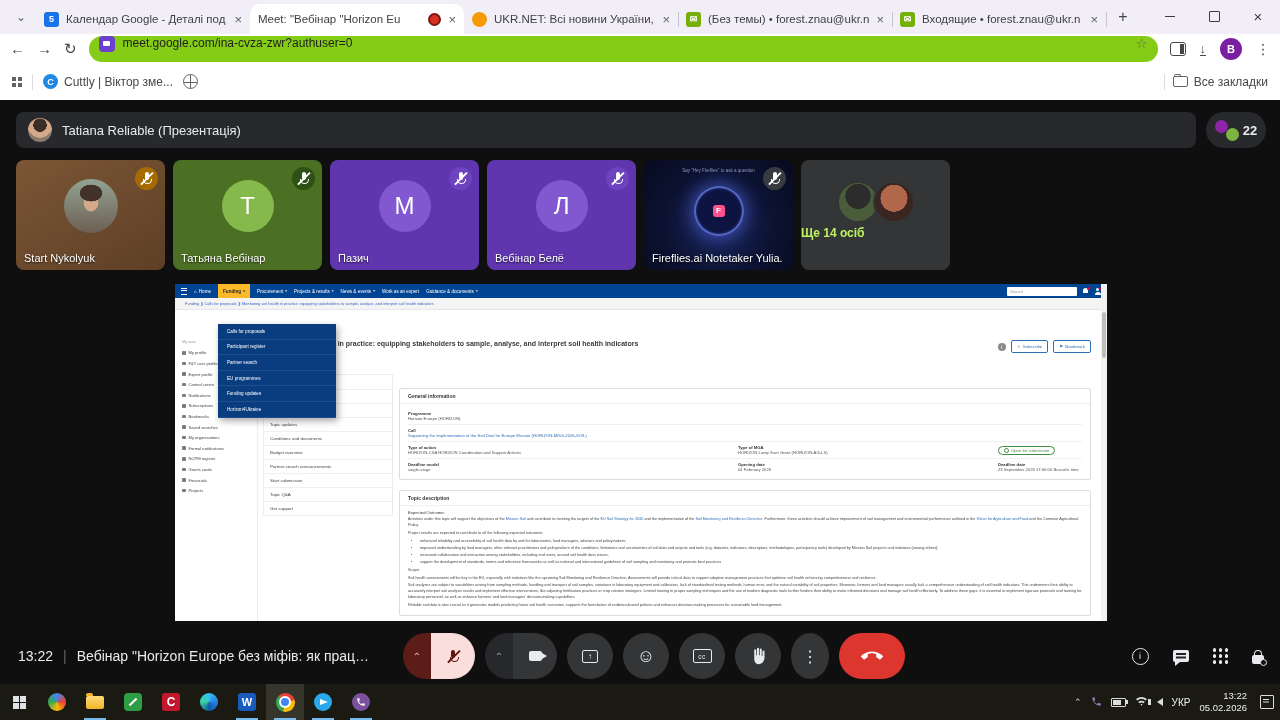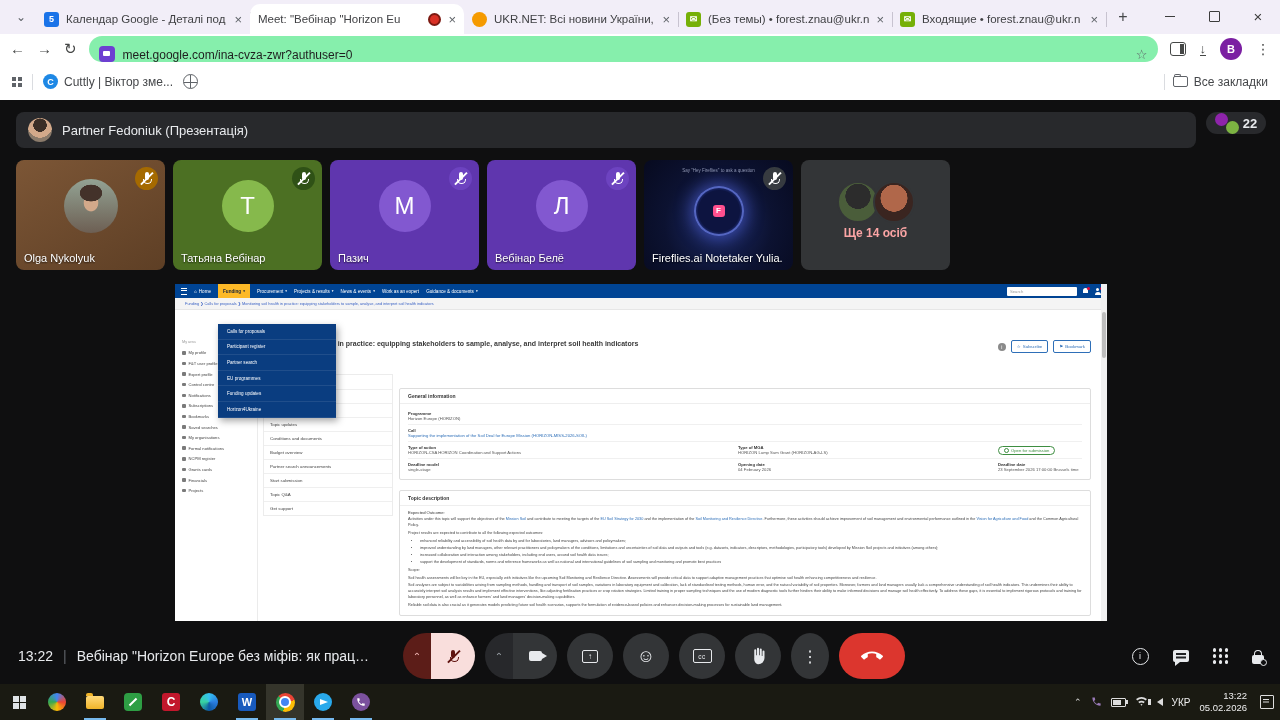--- a/index.html
+++ b/index.html
@@ -22,21 +22,21 @@
   .recdot{width:9px;height:9px;border-radius:50%;background:#d93025;border:2px solid #7c1a12;flex:0 0 auto}
   .newtab{width:26px;height:26px;margin:0 0 4px 4px;display:flex;align-items:center;justify-content:center;color:#45474a;font-size:16px}
   .wincontrols{position:absolute;top:0;right:0;height:33px;display:flex}
   .winbtn{width:44px;height:33px;display:flex;align-items:center;justify-content:center;color:#3c3c3c}
   .winbtn .bar{width:10px;height:1.5px;background:#3c3c3c}
   .winbtn .box{width:9px;height:9px;border:1.5px solid #3c3c3c;border-radius:1px}
   .winbtn.close{font-size:15px}
 
   .toolbar{position:absolute;top:34px;left:0;right:0;height:29px;background:#fff;display:flex;align-items:center;padding:0 10px;gap:12px}
   .navic{font-size:15px;color:#454746}
-  .omnibox{flex:1;height:26px;background:#86efac;border-radius:13px;display:flex;align-items:flex-end;padding:0 10px;gap:8px}
+  .omnibox{flex:1;height:26px;background:#84cc16;border-radius:13px;display:flex;align-items:flex-start;padding:0 10px;gap:8px}
   .site-ic{width:16px;height:16px;border-radius:4px;background:#6d3fd1;display:flex;align-items:center;justify-content:center}
   .site-ic i{width:7px;height:5px;background:#fff;border-radius:1px;display:block}
   .url{flex:1;font-size:12px;color:#1f1f1f}
   .star{font-size:13px;color:#5f6368}
   .tb-right{display:flex;align-items:center;gap:14px}
   .sidepanel{width:14px;height:12px;border:1.5px solid #454746;border-radius:3px;position:relative}
   .sidepanel::after{content:"";position:absolute;right:1px;top:1px;bottom:1px;width:4px;background:#454746}
   .dl{font-size:13px;color:#454746;border-bottom:1.5px solid #454746;line-height:1}
   .avatarB{width:22px;height:22px;border-radius:50%;background:#7b1fa2;color:#fff;font-size:11px;font-weight:bold;display:flex;align-items:center;justify-content:center}
   .kebab{font-size:14px;color:#454746}
@@ -52,21 +52,21 @@
   .globe::after{content:"";position:absolute;top:50%;left:0;right:0;height:1px;background:#5f6368}
   .bookbar .right{margin-left:auto;display:flex;align-items:center;gap:8px}
   .folder{width:13px;height:9px;border:1.5px solid #5f6368;border-radius:2px;position:relative}
   .folder::before{content:"";position:absolute;top:-3px;left:0;width:5px;height:2px;border:1.5px solid #5f6368;border-bottom:none;border-radius:2px 2px 0 0}
 
   
   .meet{position:absolute;top:100px;left:0;right:0;height:584px;background:#0f0f10}
   .banner{position:absolute;left:16px;top:12px;width:1180px;height:36px;background:#28292c;border-radius:8px;display:flex;align-items:center;gap:10px;padding:0 12px;box-sizing:border-box}
   .banner .pav{width:24px;height:24px;border-radius:50%;background:radial-gradient(circle at 50% 30%,#3b2e26 32%,#d3a98a 33% 60%,#8a7a6a 61%)}
   .banner span{color:#e8eaed;font-size:13px}
-  .ppl{position:absolute;right:14px;top:12px;width:60px;height:22px;background:#28292c;border-radius:18px;display:flex;align-items:center;justify-content:center;gap:4px}
+  .ppl{position:absolute;right:14px;top:12px;width:60px;height:36px;background:#28292c;border-radius:18px;display:flex;align-items:center;justify-content:center;gap:4px}
   .ppl .c1{width:13px;height:13px;border-radius:50%;background:#8e24aa;margin-right:-6px;margin-top:-8px}
   .ppl .c2{width:13px;height:13px;border-radius:50%;background:#7cb342;margin-top:8px}
   .ppl b{color:#e8eaed;font-size:13px;font-weight:bold}
 
   .tiles{position:absolute;left:16px;top:60px;display:flex;gap:8px}
   .tile{width:149px;height:110px;border-radius:8px;position:relative;overflow:hidden;box-sizing:border-box}
   .tile .nm{position:absolute;left:8px;bottom:6px;color:#fff;font-size:11px;text-shadow:0 1px 2px rgba(0,0,0,.7);white-space:nowrap;overflow:hidden;max-width:130px}
   .micb{position:absolute;top:7px;right:7px;width:23px;height:23px;border-radius:50%;display:flex;align-items:center;justify-content:center}
   .mic-off{position:relative;width:13px;height:15px}
   .mic-off::before{content:"";position:absolute;left:4.5px;top:1px;width:4px;height:8px;background:#fff;border-radius:2px}
@@ -94,21 +94,21 @@
   .t-ff{background:radial-gradient(circle at 50% 58%,#1c2a66 0%,#0c1231 55%,#070a1f 100%)}
   .ff-cap{position:absolute;top:8px;left:0;right:0;text-align:center;color:#8f96b3;font-size:4.5px}
   .ff-ring{position:absolute;left:50%;top:46%;transform:translate(-50%,-50%);width:50px;height:50px;border-radius:50%;
     background:radial-gradient(circle,#0d1440 58%,#27388f 72%,transparent 74%);
     box-shadow:0 0 16px 3px rgba(95,115,255,.5),inset 0 0 0 2px rgba(130,150,255,.55)}
   .ff-logo{position:absolute;left:50%;top:46%;transform:translate(-50%,-50%);width:12px;height:12px;border-radius:3px;background:#ff4f8e;display:flex;align-items:center;justify-content:center;color:#fff;font-size:8px;font-weight:bold}
   .t-more{background:#333537}
   .t-more .avs{position:absolute;left:50%;top:38%;transform:translate(-50%,-50%);display:flex}
   .t-more .a1{width:38px;height:38px;border-radius:50%;background:radial-gradient(circle at 50% 35%,#2c2c2c 40%,#4a5d3a 41%);margin-right:-6px;border:2px solid #333537}
   .t-more .a2{width:38px;height:38px;border-radius:50%;background:radial-gradient(circle at 50% 40%,#b0674a 45%,#3a2520 46%);border:2px solid #333537}
-  .t-more .lbl{position:absolute;left:0;right:0;top:60%;text-align:center;color:#fca5a5;font-size:12px}
+  .t-more .lbl{position:absolute;left:0;right:0;top:60%;text-align:left;color:#bef264;font-size:12px}
   .t-viktor{background:
     radial-gradient(ellipse 32px 24px at 52% 20%,#39312b 58%,rgba(57,49,43,0) 64%),
     radial-gradient(ellipse 24px 29px at 52% 42%,#c9a184 60%,rgba(201,161,132,0) 68%),
     radial-gradient(ellipse 66px 50px at 52% 102%,#9a9b95 55%,rgba(154,155,149,0) 64%),
     linear-gradient(180deg,#d8d7d3 0%,#c5c4c0 60%,#b7b6b2 100%)}
   .pip{position:absolute;right:7px;bottom:7px;width:18px;height:14px;background:rgba(32,33,36,.85);border-radius:3px}
   .pip::after{content:"";position:absolute;right:2.5px;bottom:2.5px;width:7px;height:5px;background:#fff;border-radius:1px}
 
   
   .pres{position:absolute;left:175px;top:184px;width:932px;height:337px;background:#fff;overflow:hidden;font-family:"Liberation Sans",sans-serif}
@@ -312,37 +312,37 @@
       <span class="folder"></span>
       <span>Все закладки</span>
     </div>
   </div>
 </div>
 
 <div class="meet">
 
   <div class="banner">
     <span class="pav"></span>
-    <span>Partner Fedoniuk (Презентація)</span>
+    <span>Tatiana Reliable (Презентація)</span>
   </div>
   <div class="ppl">
     <span class="c1"></span>
     <span class="c2"></span>
     <b>22</b>
   </div>
 
   <div class="tiles">
     <div class="tile t-olga">
       <span class="pic"></span>
       <span class="micb" style="background:#a56a00">
           <span class="mic-off">
             <i></i>
           </span>
         </span>
-      <span class="nm">Olga Nykolyuk</span>
+      <span class="nm">Start Nykolyuk</span>
     </div>
     <div class="tile t-green">
       <span class="circle-init">Т</span>
       <span class="micb" style="background:#2f5116">
           <span class="mic-off">
             <i></i>
           </span>
         </span>
       <span class="nm">Татьяна Вебінар</span>
     </div>

